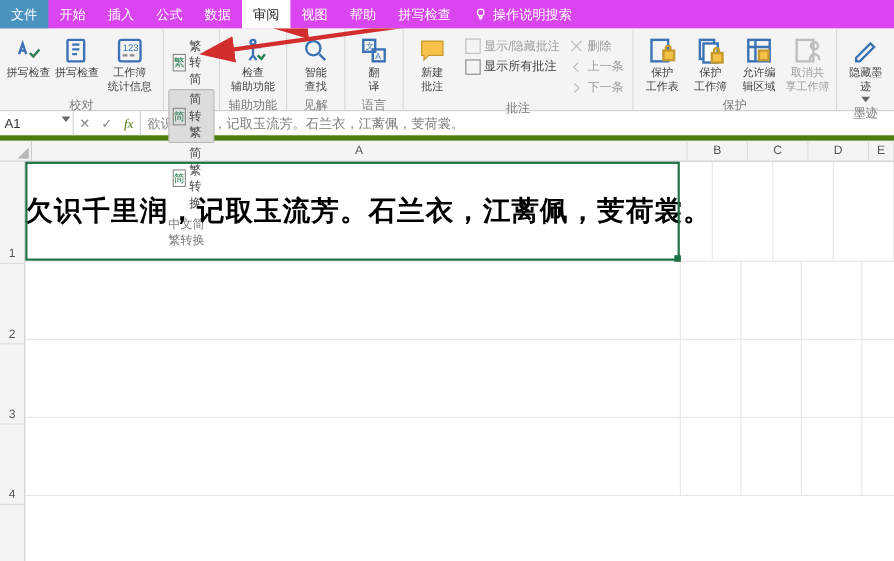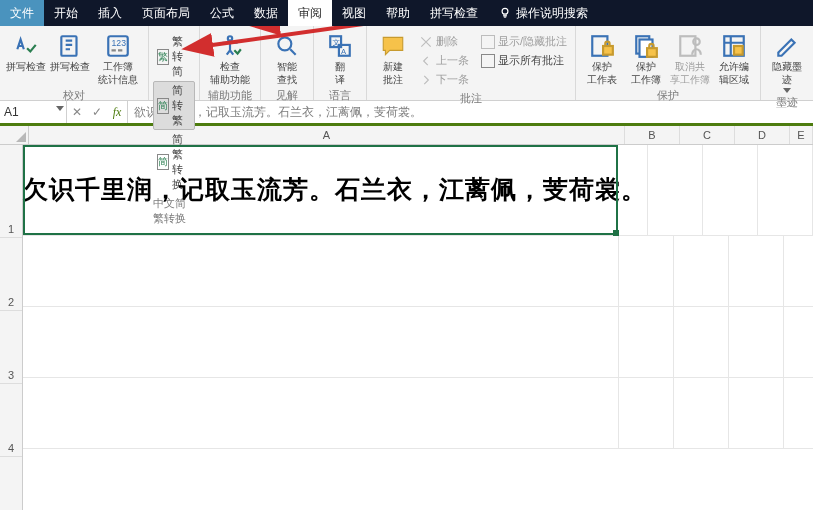--- a/index.html
+++ b/index.html
@@ -1,35 +1,35 @@
 <!DOCTYPE html>
 <html><head>
 <meta charset="utf-8">
 <style>
   html,body{margin:0;padding:0;font-family:"Microsoft YaHei","Segoe UI",Arial,sans-serif;font-size:12px;color:#333;background:#fff;width:813px;height:510px;overflow:hidden;}
-  .menubar{background:#0f172a;height:26px;display:flex;align-items:stretch;}
+  .menubar{background:#d946ef;height:26px;display:flex;align-items:stretch;}
   .menu-item{color:#fff;padding:0 10px;display:flex;align-items:center;cursor:pointer;font-size:12px;}
   .menu-item.file{background:#4a93be;}
   .menu-item.active{background:#fff;color:#2a2a2a;font-family:Liberation Serif, serif;}
   .menu-search{display:flex;align-items:center;color:#fff;padding:0 10px;gap:4px;}
 
   .ribbon{background:#f4f4f4;border-bottom:1px solid #d0d0d0;height:74px;display:flex;position:relative;}
   .rgroup{display:flex;flex-direction:column;align-items:center;border-right:1px solid #d9d9d9;padding:2px 4px 0 4px;}
   .rgroup .buttons{flex:1;display:flex;align-items:flex-start;}
   .rgroup .glabel{font-size:11px;color:#7a7a7a;padding:2px 0 2px 0;}
   .lbtn{display:flex;flex-direction:column;align-items:center;justify-content:flex-start;width:44px;padding-top:4px;cursor:pointer;}
   .lbtn .ic{height:28px;display:flex;align-items:center;justify-content:center;}
   .lbtn .lb{font-size:10px;color:#444;line-height:13px;text-align:center;}
   .srow{display:flex;flex-direction:column;justify-content:flex-start;padding-top:4px;}
   .sbtn{display:flex;align-items:center;gap:3px;font-size:11px;color:#444;padding:2px 4px;cursor:pointer;}
   .sbtn.hl{background:#dcdcdc;border:1px solid #b8b8b8;border-radius:2px;padding:1px 3px;}
   .sbtn .sq{display:inline-flex;width:14px;height:14px;align-items:center;justify-content:center;border:1px solid #888;font-size:10px;color:#2a7e50;}
 
   
-  .fbar{height:22px;border-bottom:3px solid #4d7c0f;display:flex;align-items:stretch;}
+  .fbar{height:22px;border-bottom:5px solid #4d7c0f;display:flex;align-items:stretch;}
   .namebox{width:58px;border-right:1px solid #d0d0d0;display:flex;align-items:center;padding:0 4px;font-size:12px;color:#333;position:relative;}
   .namebox .dd{position:absolute;right:2px;top:5px;}
   .fx-controls{display:flex;align-items:center;border-right:1px solid #d0d0d0;}
   .fxc{width:20px;display:flex;align-items:center;justify-content:center;color:#888;}
   .fxc.fx{font-style:italic;font-family:"Times New Roman",serif;color:#4d7c0f;}
   .formula-input{flex:1;display:flex;align-items:center;padding:0 6px;color:#7d7d7d;font-size:12px;}
 
   
   .colhdr{height:18px;display:flex;background:#f4f4f4;border-bottom:1px solid #ccc;font-size:11px;color:#555;}
   .corner{width:28px;border-right:1px solid #ccc;position:relative;}
@@ -65,21 +65,20 @@
   .chk{display:inline-block;width:12px;height:12px;border:1px solid #888;position:relative;}
   svg{display:block;}
 </style>
 </head>
 <body>
 
 <div class="menubar">
   <div class="menu-item file">文件</div>
   <div class="menu-item">开始</div>
   <div class="menu-item">插入</div>
-  <div class="menu-item">页面布局</div>
   <div class="menu-item">公式</div>
   <div class="menu-item">数据</div>
   <div class="menu-item active">审阅</div>
   <div class="menu-item">视图</div>
   <div class="menu-item">帮助</div>
   <div class="menu-item">拼写检查</div>
   <div class="menu-search">
     <svg width="14" height="14" viewBox="0 0 24 24" fill="none" stroke="#fff" stroke-width="2">
         <circle cx="12" cy="9" r="5"></circle>
         <path d="M10 14v3h4v-3"></path>
@@ -201,50 +200,50 @@
     <div class="buttons">
       <div class="lbtn">
         <div class="ic">
             <svg width="26" height="26" viewBox="0 0 24 24" fill="#f6c24a" stroke="#c79a2e" stroke-width="1">
               <path d="M3 4h18v12H9l-4 4v-4H3z"></path>
             </svg>
           </div>
         <div class="lb" style="white-space:pre-line;">新建
 批注</div>
       </div>
-      <div class="srow" style="opacity:.5;">
-        <div class="sbtn">
-            <svg width="14" height="14" viewBox="0 0 24 24" fill="none" stroke="#888" stroke-width="2">
-              <path d="M4 4l16 16M20 4L4 20"></path>
-            </svg>
-            <span>删除</span>
-          </div>
-        <div class="sbtn">
-            <svg width="14" height="14" viewBox="0 0 24 24" fill="none" stroke="#888" stroke-width="2">
-              <path d="M15 5l-7 7 7 7"></path>
-            </svg>
-            <span>上一条</span>
-          </div>
-        <div class="sbtn">
-            <svg width="14" height="14" viewBox="0 0 24 24" fill="none" stroke="#888" stroke-width="2">
-              <path d="M9 5l7 7-7 7"></path>
-            </svg>
-            <span>下一条</span>
-          </div>
-      </div>
       <div class="srow" style="margin-left:4px;">
         <div class="sbtn" style="opacity:.5;">
             <span class="chk"></span>
             <span>显示/隐藏批注</span>
           </div>
         <div class="sbtn">
             <span class="chk"></span>
             <span>显示所有批注</span>
           </div>
       </div>
+      <div class="srow" style="opacity:.5;">
+        <div class="sbtn">
+            <svg width="14" height="14" viewBox="0 0 24 24" fill="none" stroke="#888" stroke-width="2">
+              <path d="M4 4l16 16M20 4L4 20"></path>
+            </svg>
+            <span>删除</span>
+          </div>
+        <div class="sbtn">
+            <svg width="14" height="14" viewBox="0 0 24 24" fill="none" stroke="#888" stroke-width="2">
+              <path d="M15 5l-7 7 7 7"></path>
+            </svg>
+            <span>上一条</span>
+          </div>
+        <div class="sbtn">
+            <svg width="14" height="14" viewBox="0 0 24 24" fill="none" stroke="#888" stroke-width="2">
+              <path d="M9 5l7 7-7 7"></path>
+            </svg>
+            <span>下一条</span>
+          </div>
+      </div>
     </div>
     <div class="glabel">批注</div>
   </div>
 
   <div class="rgroup">
     <div class="buttons">
       <div class="lbtn">
         <div class="ic">
             <svg width="26" height="26" viewBox="0 0 24 24" fill="none" stroke="#3a72b5" stroke-width="2">
               <rect x="3" y="3" width="14" height="18"></rect>
@@ -260,41 +259,41 @@
             <svg width="26" height="26" viewBox="0 0 24 24" fill="none" stroke="#3a72b5" stroke-width="2">
               <rect x="3" y="3" width="12" height="16"></rect>
               <rect x="6" y="6" width="12" height="16" fill="#fff"></rect>
               <rect x="13" y="14" width="9" height="8" fill="#f6c24a" stroke="#c79a2e"></rect>
               <path d="M15 14v-2a2 2 0 014 0v2" stroke="#c79a2e"></path>
             </svg>
           </div>
         <div class="lb" style="white-space:pre-line;">保护
 工作簿</div>
       </div>
+      <div class="lbtn">
+        <div class="ic">
+            <svg width="26" height="26" viewBox="0 0 24 24" fill="none" stroke="#3a72b5" stroke-width="2">
+              <rect x="3" y="3" width="18" height="18"></rect>
+              <path d="M3 9h18M9 3v18"></path>
+              <rect x="12" y="12" width="8" height="8" fill="#f6c24a" stroke="#c79a2e"></rect>
+            </svg>
+          </div>
+        <div class="lb" style="white-space:pre-line;">允许编
+辑区域</div>
+      </div>
       <div class="lbtn" style="opacity:.5;">
         <div class="ic">
             <svg width="26" height="26" viewBox="0 0 24 24" fill="none" stroke="#888" stroke-width="2">
               <rect x="3" y="3" width="14" height="18"></rect>
               <circle cx="18" cy="8" r="3"></circle>
               <path d="M14 20c0-3 2-5 4-5s4 2 4 5"></path>
             </svg>
           </div>
         <div class="lb" style="white-space:pre-line;">取消共
 享工作簿</div>
-      </div>
-      <div class="lbtn">
-        <div class="ic">
-            <svg width="26" height="26" viewBox="0 0 24 24" fill="none" stroke="#3a72b5" stroke-width="2">
-              <rect x="3" y="3" width="18" height="18"></rect>
-              <path d="M3 9h18M9 3v18"></path>
-              <rect x="12" y="12" width="8" height="8" fill="#f6c24a" stroke="#c79a2e"></rect>
-            </svg>
-          </div>
-        <div class="lb" style="white-space:pre-line;">允许编
-辑区域</div>
       </div>
     </div>
     <div class="glabel">保护</div>
   </div>
 
   <div class="rgroup" style="border-right:none;">
     <div class="buttons">
       <div class="lbtn">
         <div class="ic">
             <svg width="26" height="26" viewBox="0 0 24 24" fill="none" stroke="#3a72b5" stroke-width="2">

